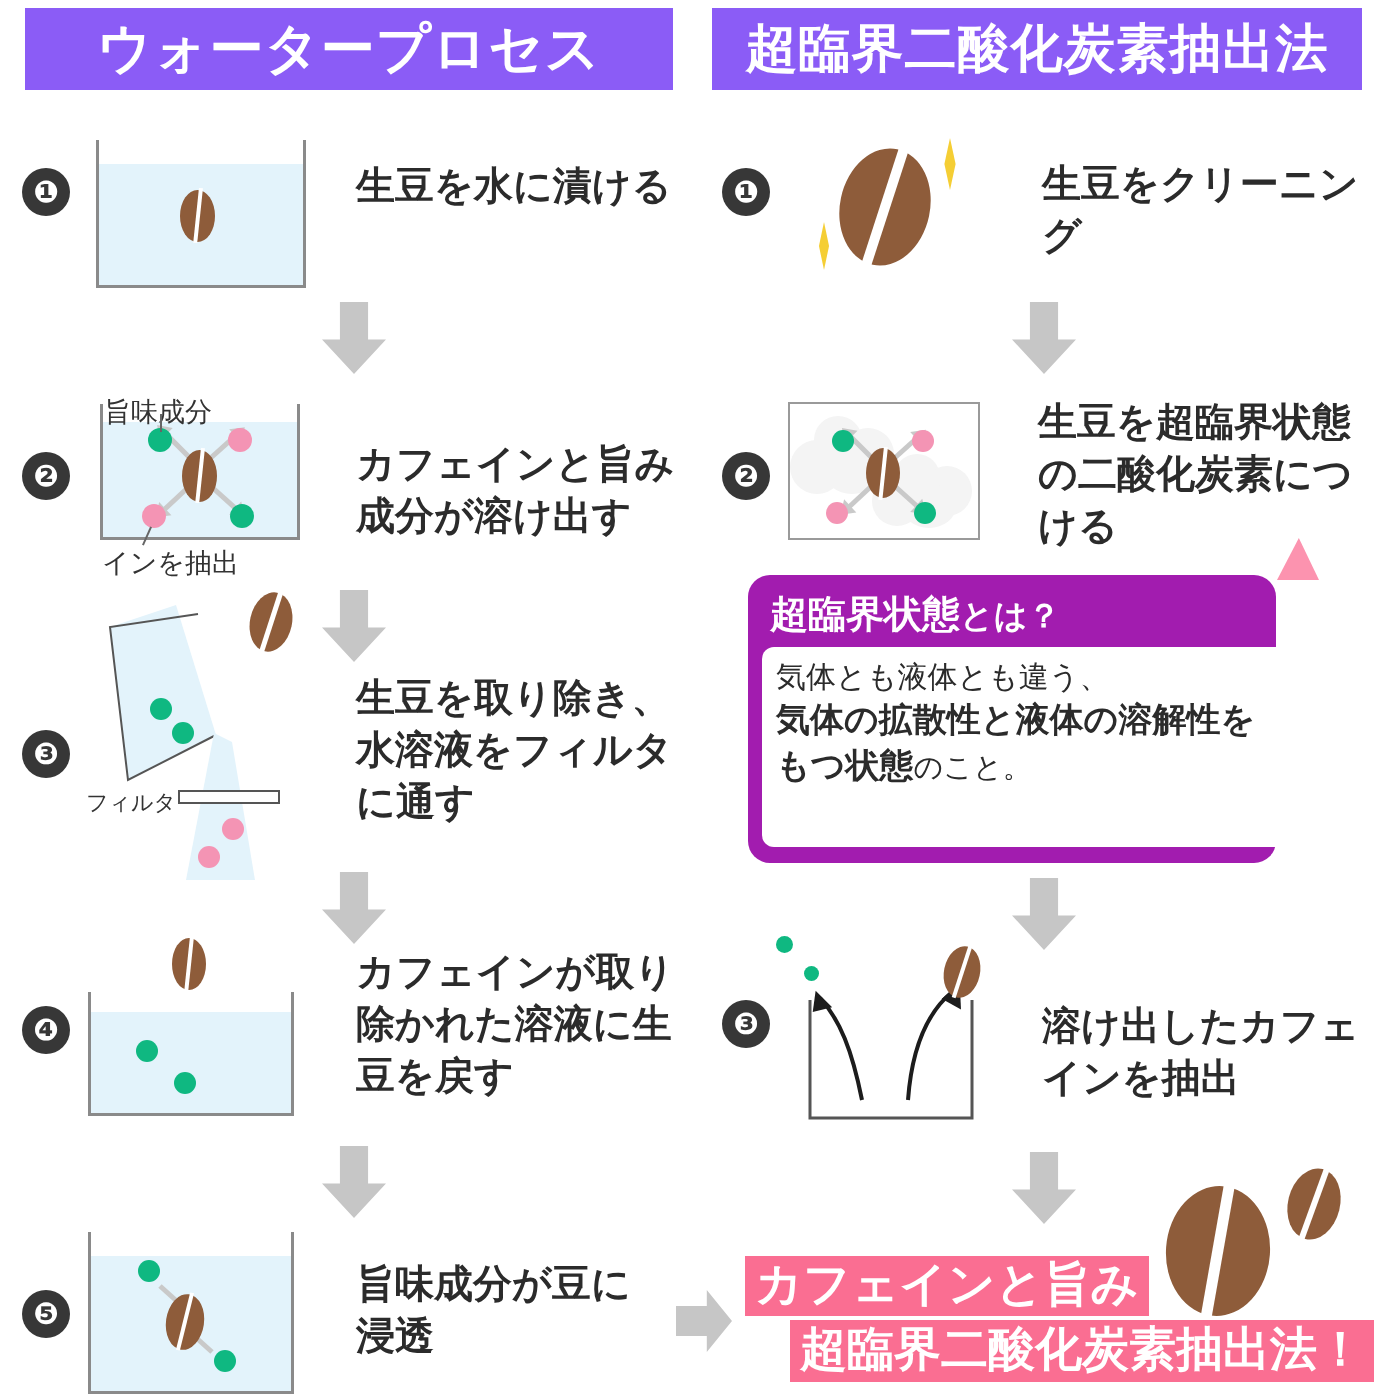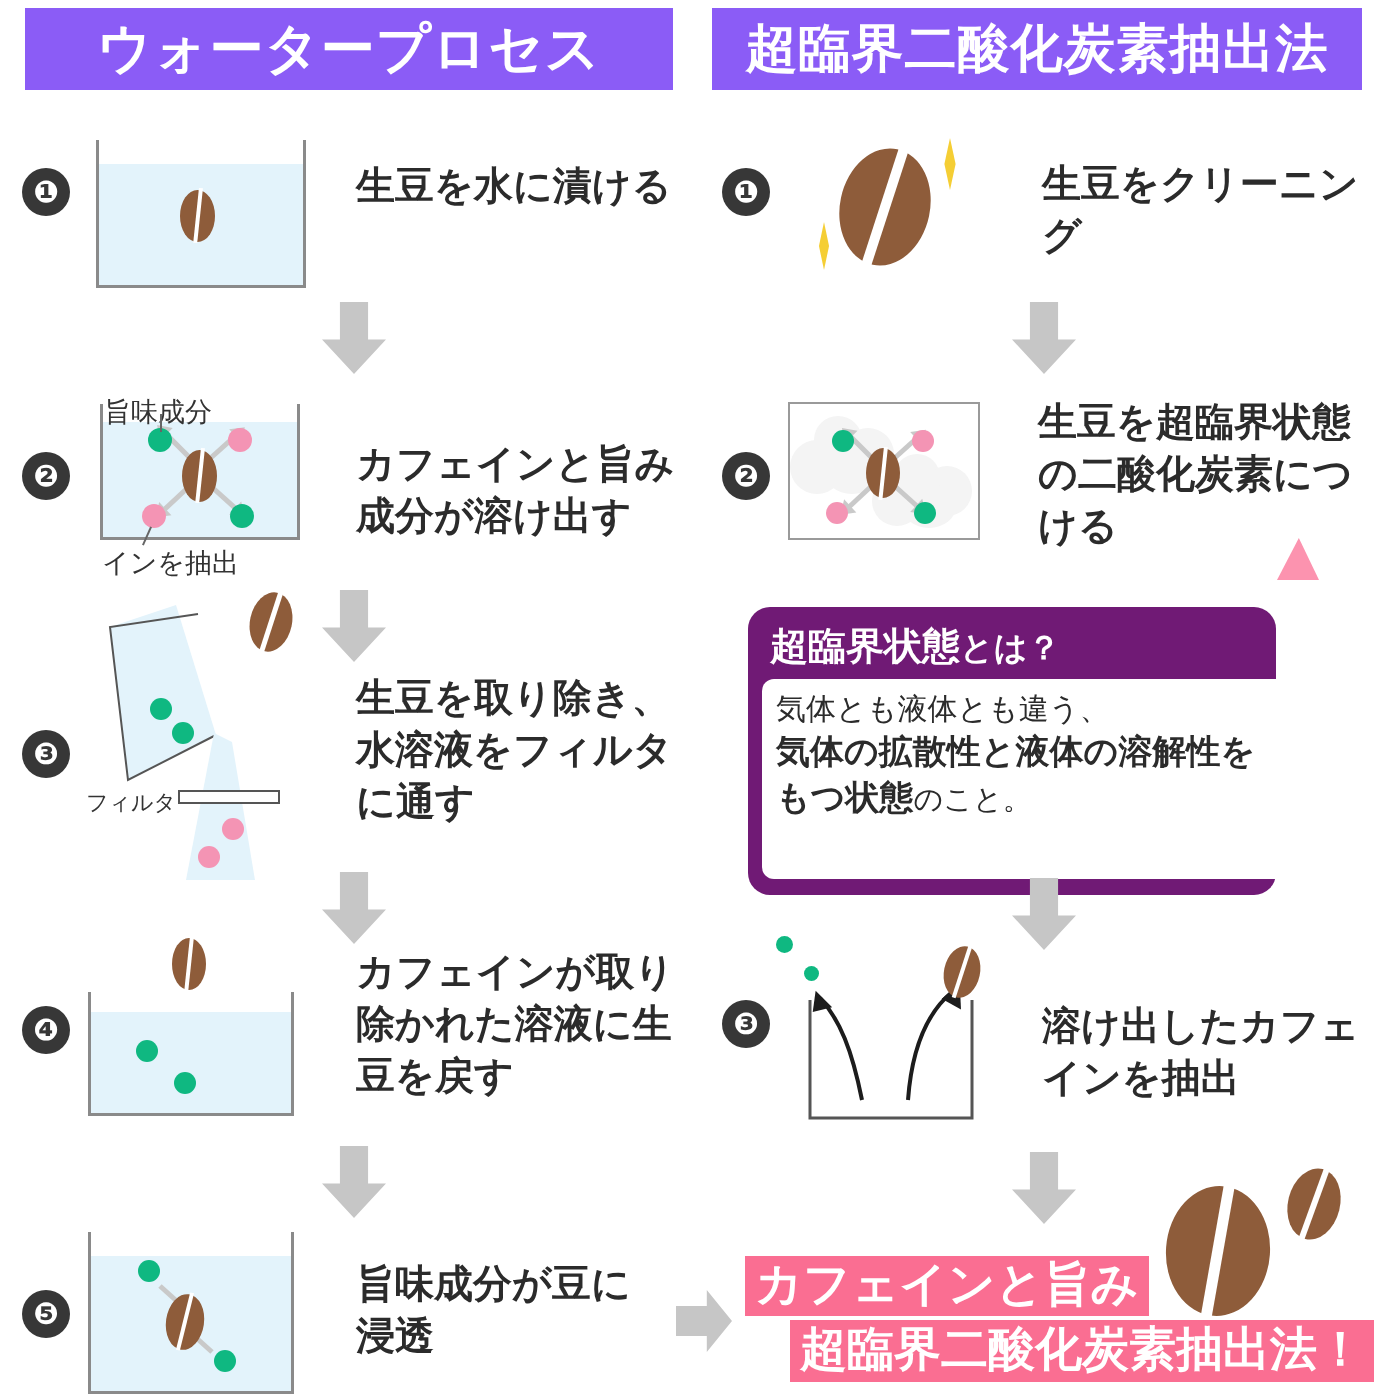--- a/index.html
+++ b/index.html
@@ -120,21 +120,21 @@
   .cloud { position: absolute; }
   .cloud i {
     position: absolute; border-radius: 50%;
     background: #F4F4F4;
   }
 
   
   #callout {
     position: absolute; left: 748px; top: 575px;
     width: 528px; height: 288px;
-    background: #701a75; border-radius: 22px; margin-top: 32px;
+    background: #a21caf; border-radius: 22px;
   }
   #callout-tail {
     position: absolute; left: 1277px; top: 538px;
     width: 42px; height: 42px; background: #FC93AF;
     clip-path: polygon(52% 0%, 100% 100%, 0% 100%);
   }
   #callout-title {
     position: absolute; left: 22px; top: 14px;
     color: #ffffff; font-size: 38px; font-weight: bold;
     white-space: nowrap;

